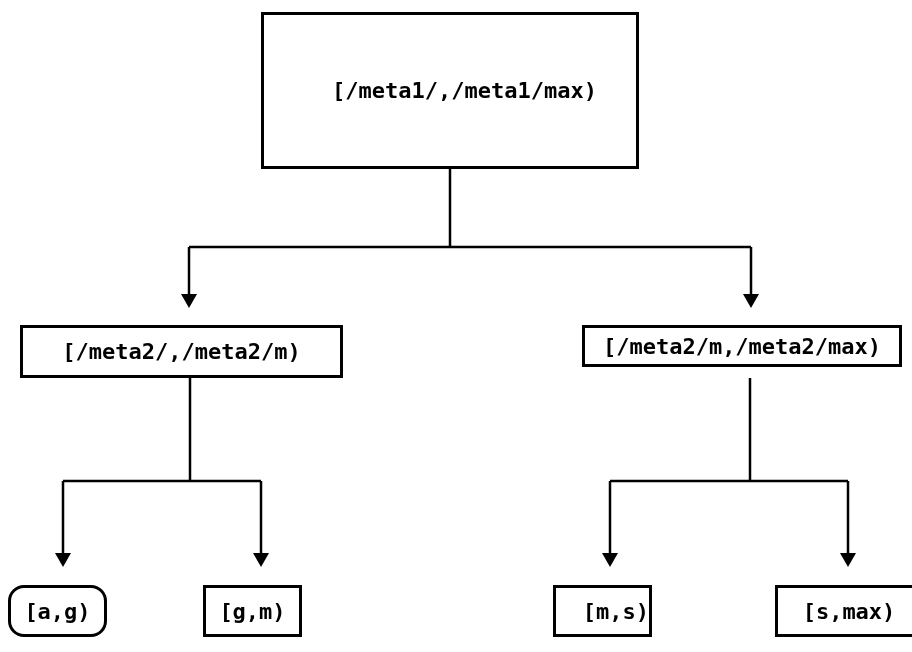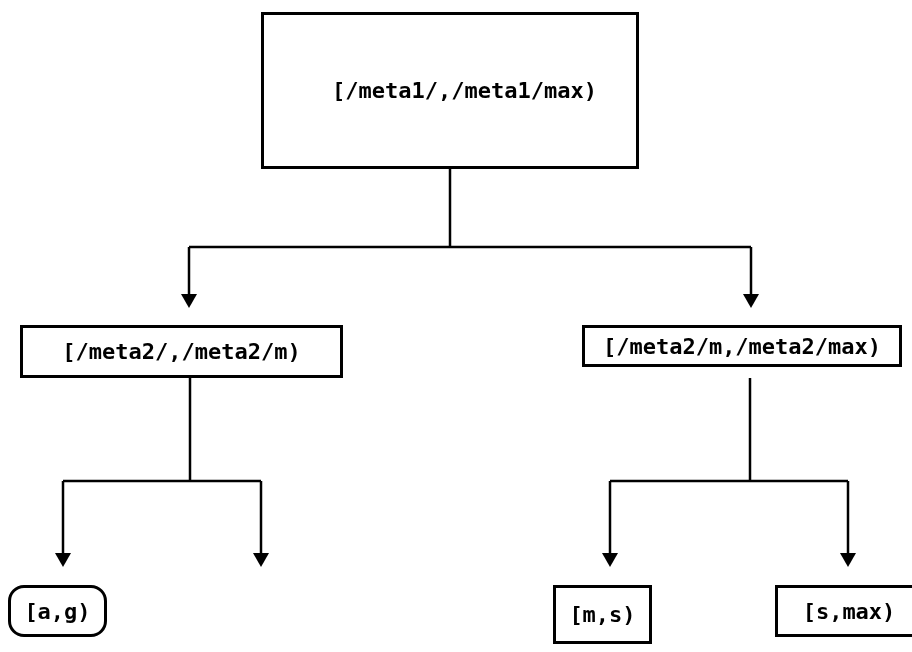--- a/index.html
+++ b/index.html
@@ -37,21 +37,21 @@
     color: #000000;
     white-space: pre;
     letter-spacing: 0px;
   }
   
   .node-root  { left: 261px; top: 12px;  width: 378px; height: 157px; padding-left: 29px; }
   .node-left  { left: 20px;  top: 325px; width: 323px; height: 53px; align-items: center; }
   .node-right { left: 582px; top: 325px; width: 320px; height: 42px; }
   .node-leaf1 { left: 8px;   top: 585px; width: 99px;  height: 52px; border-radius: 16px; }
   .node-leaf2 { left: 203px; top: 585px; width: 99px;  height: 52px; }
-  .node-leaf3 { left: 553px; top: 585px; width: 99px;  height: 59px; }
+  .node-leaf3 { left: 553px; top: 585px; width: 99px;  height: 52px; justify-content: flex-end; }
   .node-leaf4 { left: 775px; top: 585px; width: 148px; height: 52px; }
 </style>
 </head>
 <body>
 
 <div class="canvas">
 
   <svg class="edges" viewBox="0 0 912 652" xmlns="http://www.w3.org/2000/svg">
     <g stroke="#000000" stroke-width="2.5" fill="none">
 
@@ -89,20 +89,23 @@
   </div>
 
   <div class="node node-right">
     <span>[/meta2/m,/meta2/max)</span>
   </div>
 
   <div class="node node-leaf1">
     <span>[a,g)</span>
   </div>
 
+  <div class="node node-leaf2">
+    <span>[g,m)</span>
+  </div>
 
   <div class="node node-leaf3">
     <span>[m,s)</span>
   </div>
 
   <div class="node node-leaf4">
     <span>[s,max)</span>
   </div>
 
 </div>

